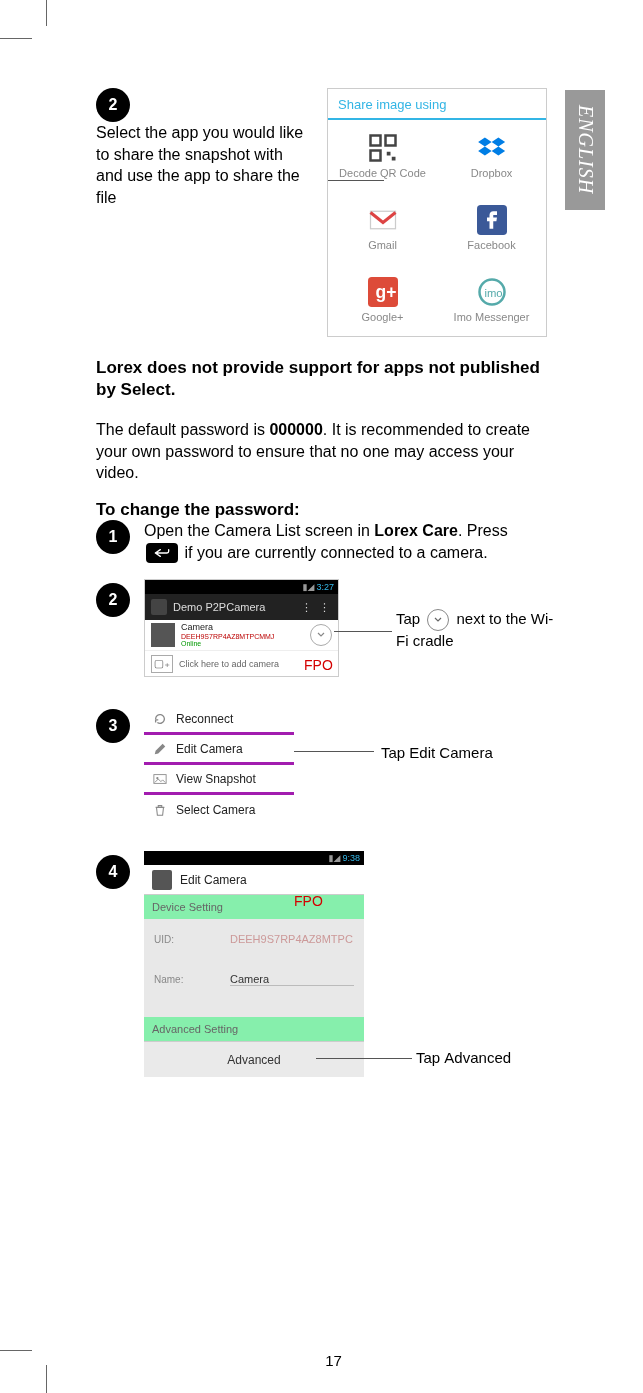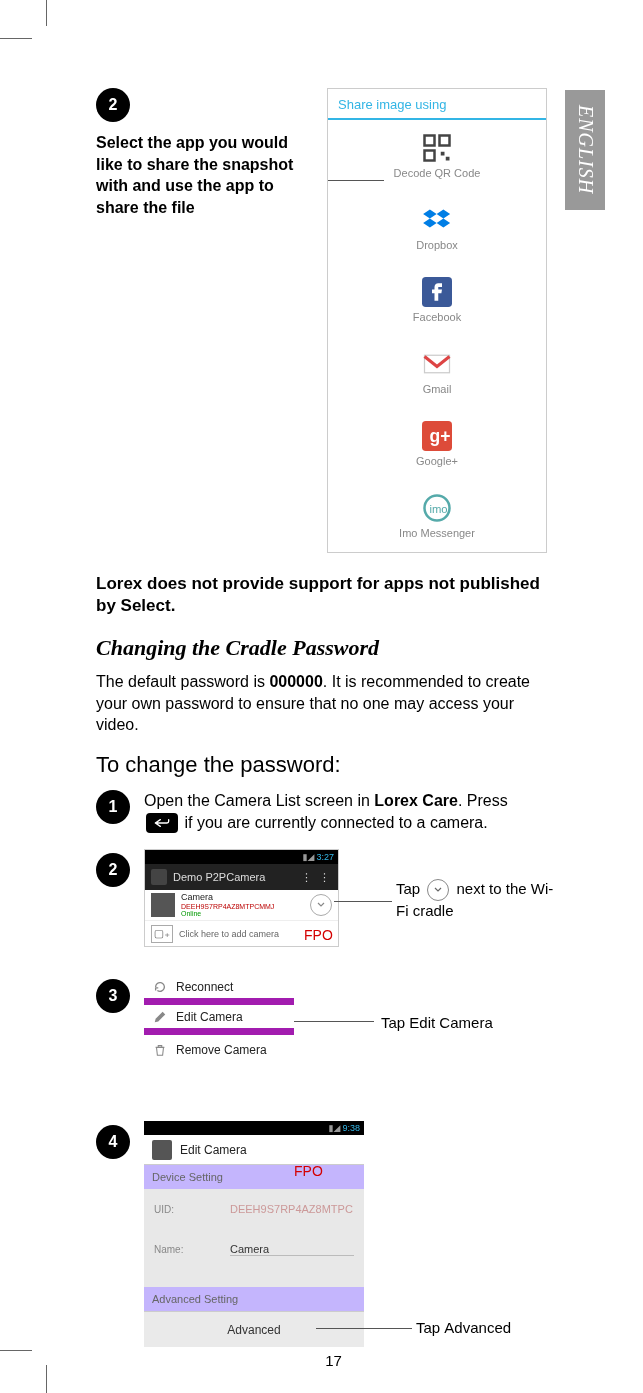--- a/index.html
+++ b/index.html
@@ -48,56 +48,56 @@
     display: inline-flex;
     align-items: center;
     justify-content: center;
     font-weight: bold;
     font-size: 16px;
     flex-shrink: 0;
   }
 
   .row-top { display: flex; gap: 14px; align-items: flex-start; margin-bottom: 20px; }
   .row-top .left { flex: 1; }
-  .row-top .left .txt { margin-top: 10px; font-size: 16px; line-height: 1.35; font-weight: 700; }
+  .row-top .left .txt { font-size: 16px; line-height: 1.35; font-weight: 400; }
 
   .share-dialog {
     width: 220px;
     border: 1px solid #ccc;
     background: #fff;
     font-size: 11px;
     color: #888;
   }
   .share-dialog .hdr {
     color: #33B5E5;
     padding: 8px 10px 6px;
     border-bottom: 2px solid #33B5E5;
     font-size: 13px;
   }
   .share-grid {
     display: grid;
-    grid-template-columns: 1fr;
+    grid-template-columns: 1fr 1fr;
     gap: 0;
   }
   .share-cell {
     display: flex;
     flex-direction: column;
     align-items: center;
     justify-content: center;
     padding: 10px 4px;
     height: 72px;
   }
   .share-cell .ico { width: 30px; height: 30px; margin-bottom: 4px; display:flex; align-items:center; justify-content:center; }
   .share-cell .lbl { text-align: center; line-height: 1.1; }
 
   .bold-note { font-weight: 700; font-size: 17px; line-height: 1.3; margin: 8px 0 18px; }
   .section-title { font-style: italic; font-weight: 700; font-size: 22px; margin-bottom: 10px; font-family: Georgia, "Helvetica Neue", serif; }
   .para { font-size: 16px; line-height: 1.35; margin-bottom: 16px; font-weight: 300; }
   .para b { font-weight: 700; margin-top: 14px; }
-  .sub-h { font-weight: 400; font-size: 22px; margin-bottom: 12px; }
+  .sub-h { font-weight: 700; font-size: 17px; }
 
   .step-row { display: flex; gap: 14px; align-items: flex-start; margin-bottom: 16px; }
   .step-text { font-size: 16px; line-height: 1.35; font-weight: 300; flex: 1; }
   .step-text b { font-weight: 700; }
 
   .back-key {
     display: inline-flex;
     width: 32px; height: 20px;
     background: #000;
     border-radius: 4px;
@@ -131,36 +131,36 @@
   .add-row .plus { width:22px;height:18px;border:1px solid #aaa;margin-right:6px;display:flex;align-items:center;justify-content:flex-end;font-size:11px;padding-right:2px;}
 
   .callout { font-size: 15px; line-height: 1.3; font-weight: 300; }
   .inline-circ {
     display:inline-flex;width:22px;height:22px;border:1px solid #888;border-radius:50%;align-items:center;justify-content:center;vertical-align:middle;margin:0 3px;
   }
   .leader-h { position:absolute; height:1px; background:#555; }
 
   
   .menu-box { width: 150px; background:#fff; font-size:12px; color:#222; }
-  .menu-item { display:flex;align-items:center;height:30px;padding:0 8px;border-bottom:7px solid #a21caf; gap:8px;}
+  .menu-item { display:flex;align-items:center;height:30px;padding:0 8px;border-bottom:3px solid #a21caf; gap:8px;}
   .menu-item:last-child{border-bottom:none;}
   .menu-item .mi-ico{width:16px;height:16px;display:flex;align-items:center;justify-content:center;color:#888;}
 
   
   .editor {
     width: 220px;
     background: #e8e8e8;
     font-size: 11px;
     color: #555;
     position: relative;
   }
   .editor .statusbar2 { height:14px;background:#000;color:#33B5E5;font-size:9px;display:flex;justify-content:flex-end;align-items:center;padding-right:4px;gap:2px;}
   .editor .erow-title { height:30px; background:#fff; display:flex; align-items:center; padding:0 8px; font-size:12px; color:#222; border-bottom:1px solid #ccc;}
   .editor .erow-title .camico{width:20px;height:20px;background:#555;border-radius:2px;margin-right:8px;}
-  .editor .sec-hdr { padding: 6px 8px; background:#c4b5fd; color:#666; font-size:11px;}
+  .editor .sec-hdr { padding: 6px 8px; background:#86efac; color:#666; font-size:11px;}
   .editor .frow { display:flex;align-items:center;height:40px;padding:0 10px;}
   .editor .frow .flabel{width:76px;font-size:10px;color:#888;}
   .editor .frow .fval{flex:1;font-size:11px;color:#888;border:none;background:transparent;}
   .editor .gap { height:18px; background:#e8e8e8;}
   .editor .adv-btn { height:36px; background:#eaeaea; border-top:1px solid #ccc; display:flex;align-items:center;justify-content:center;font-size:12px;color:#333;}
 
   .page-num { position:absolute; bottom: 24px; left:0; right:0; text-align:center; font-size:15px;margin-left:24px; }
 
   
   svg { display:block; }
@@ -201,38 +201,38 @@
           <div class="ico">
             <svg viewBox="0 0 24 24">
                 <path fill="#007EE5" d="M6 2l6 4-6 4-6-4zM18 2l6 4-6 4-6-4zM6 10l6 4-6 4-6-4zM18 10l6 4-6 4-6-4z" transform="scale(0.9) translate(1,2)"></path>
               </svg>
           </div>
           <div class="lbl">Dropbox</div>
         </div>
         <div class="share-cell">
           <div class="ico">
             <svg viewBox="0 0 24 24">
+                <rect x="2" y="5" width="20" height="14" fill="#fff" stroke="#ccc"></rect>
+                <path fill="none" stroke="#d44" stroke-width="2.5" d="M2 6l10 8 10-8"></path>
+              </svg>
+          </div>
+          <div class="lbl">Gmail</div>
+        </div>
+        <div class="share-cell">
+          <div class="ico">
+            <svg viewBox="0 0 24 24">
                 <rect width="24" height="24" rx="3" fill="#3b5998"></rect>
                 <path fill="#fff" d="M13 8h3V5h-3c-1.7 0-3 1.3-3 3v2H8v3h2v6h3v-6h2.5l.5-3H13V8z"></path>
               </svg>
           </div>
           <div class="lbl">Facebook</div>
         </div>
         <div class="share-cell">
           <div class="ico">
             <svg viewBox="0 0 24 24">
-                <rect x="2" y="5" width="20" height="14" fill="#fff" stroke="#ccc"></rect>
-                <path fill="none" stroke="#d44" stroke-width="2.5" d="M2 6l10 8 10-8"></path>
-              </svg>
-          </div>
-          <div class="lbl">Gmail</div>
-        </div>
-        <div class="share-cell">
-          <div class="ico">
-            <svg viewBox="0 0 24 24">
                 <rect width="24" height="24" rx="3" fill="#dd4b39"></rect>
                 <text x="6" y="17" fill="#fff" font-size="14" font-weight="bold">g+</text>
               </svg>
           </div>
           <div class="lbl">Google+</div>
         </div>
         <div class="share-cell">
           <div class="ico">
             <svg viewBox="0 0 24 24">
                 <circle cx="12" cy="12" r="10" fill="#fff" stroke="#5aa" stroke-width="2"></circle>
@@ -241,21 +241,20 @@
           </div>
           <div class="lbl">Imo Messenger</div>
         </div>
       </div>
     </div>
     <div class="leader-h" style="top:92px; left:232px; width:56px;"></div>
   </div>
 
   <div class="bold-note">Lorex does not provide support for apps not published by Select.</div>
 
-  <div class="section-title">Changing the Cradle Password</div>
 
   <div class="para">
     <span>The default password is </span><b>000000</b><span>. It is recommended to create your own password to ensure that no one may access your video.</span>
   </div>
 
   <div class="sub-h">To change the password:</div>
 
   <div class="step-row">
     <div class="step-badge">1</div>
     <div class="step-text">
@@ -328,24 +327,34 @@
         <span class="mi-ico">
             <svg viewBox="0 0 16 16" width="14" height="14">
               <path d="M2 14l1-4 8-8 3 3-8 8z" fill="#888"></path>
             </svg>
           </span>
         <span>Edit Camera</span>
       </div>
       <div class="menu-item">
         <span class="mi-ico">
             <svg viewBox="0 0 16 16" width="14" height="14">
+              <rect x="1" y="3" width="14" height="10" fill="none" stroke="#888"></rect>
+              <circle cx="5" cy="7" r="1.3" fill="#888"></circle>
+              <path d="M2 12l4-4 3 3 2-2 3 3" fill="none" stroke="#888"></path>
+            </svg>
+          </span>
+        <span>View Snapshot</span>
+      </div>
+      <div class="menu-item">
+        <span class="mi-ico">
+            <svg viewBox="0 0 16 16" width="14" height="14">
               <path d="M4 5h8l-1 9H5zM3 5h10M6 3h4v2H6z" fill="none" stroke="#888" stroke-width="1.2"></path>
             </svg>
           </span>
-        <span>Remove Camera</span>
+        <span>Select Camera</span>
       </div>
     </div>
     <div class="callout" style="position:absolute; left:285px; top:38px;">
       <span>Tap </span><b>Edit Camera</b>
     </div>
     <div class="leader-h" style="top:46px; left:198px; width:80px;"></div>
   </div>
 
   <div class="step-row" style="position:relative; align-items:flex-start;">
     <div class="step-badge" style="margin-top:4px;">4</div>

